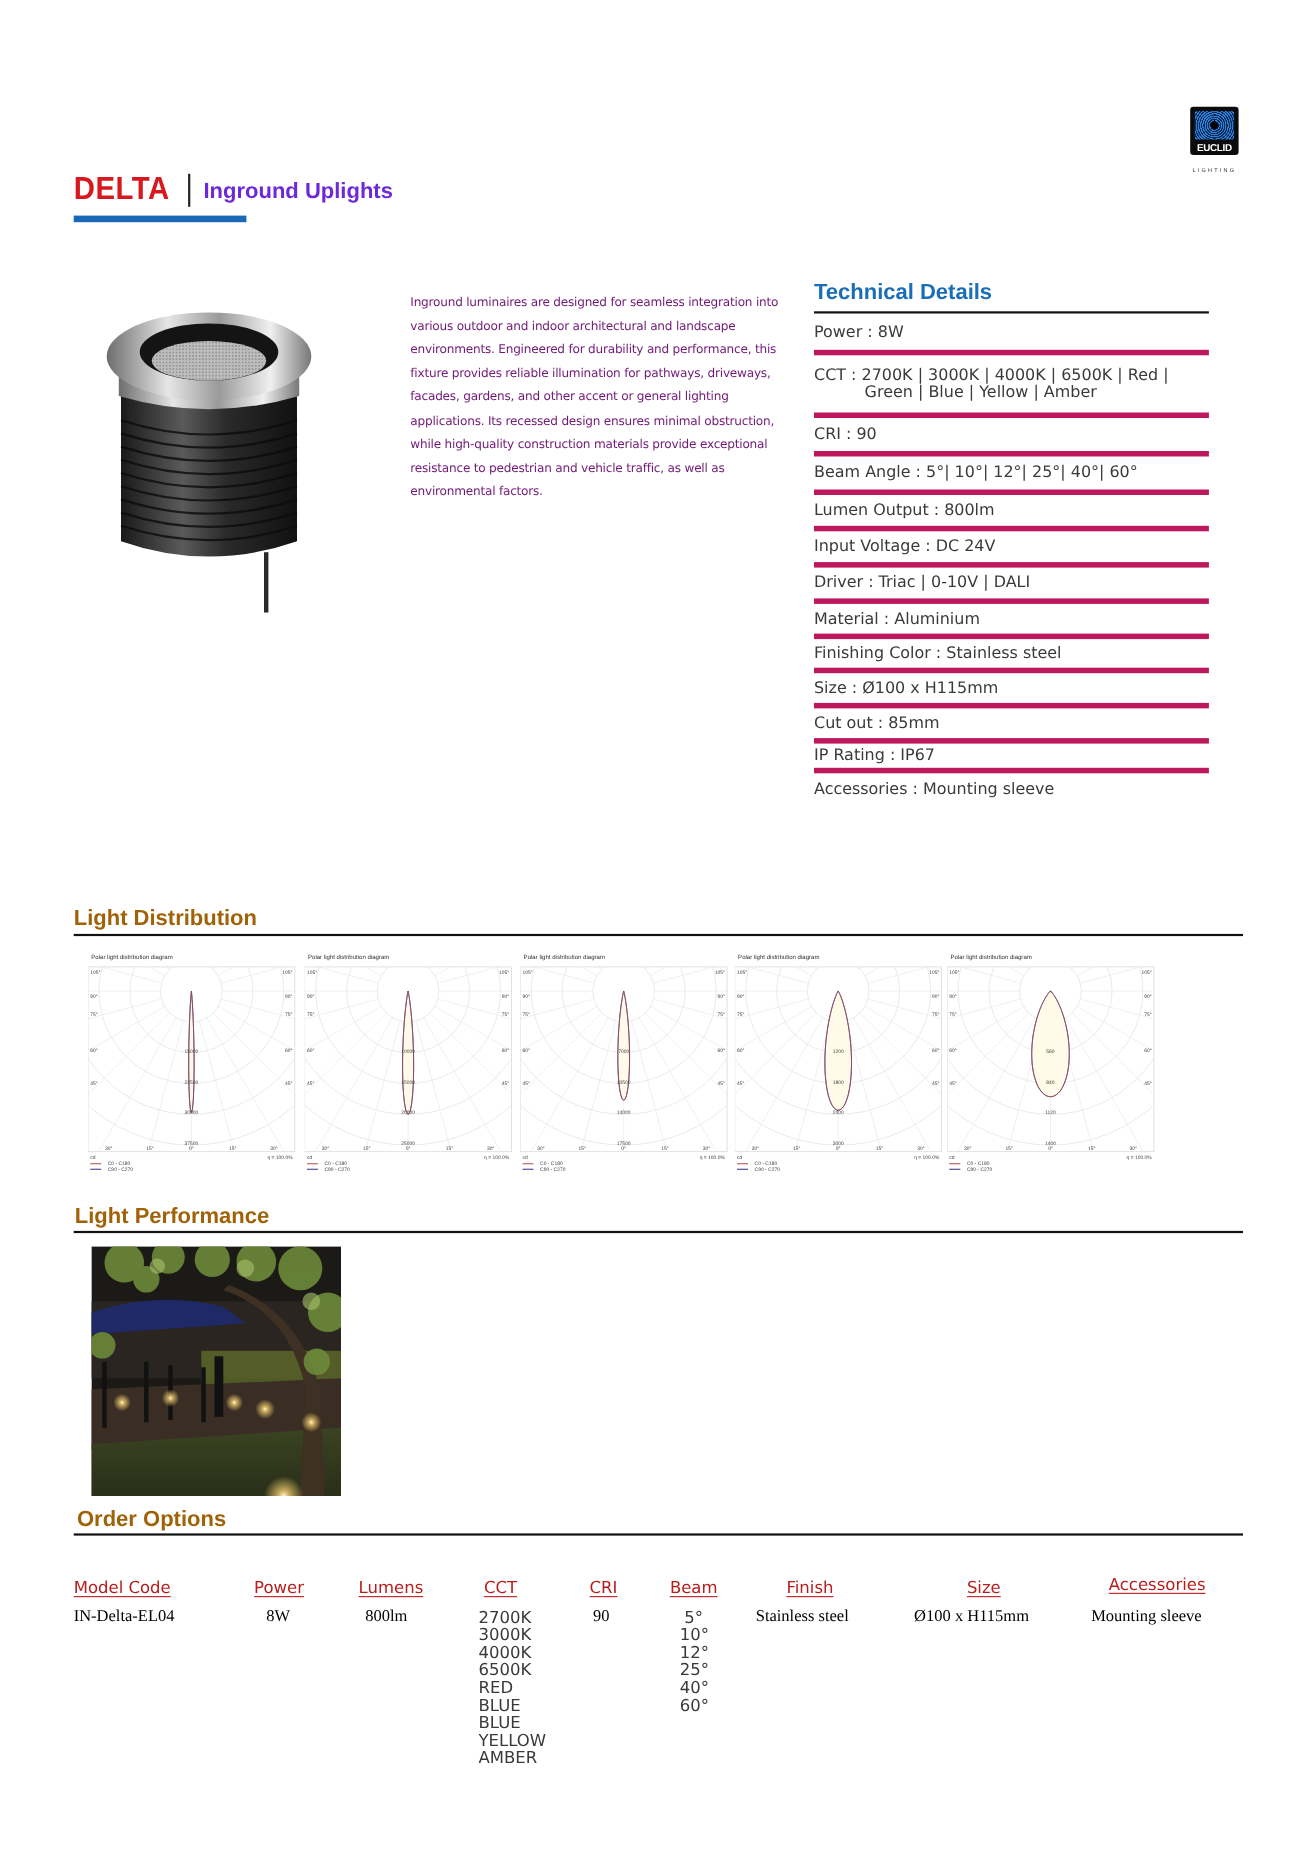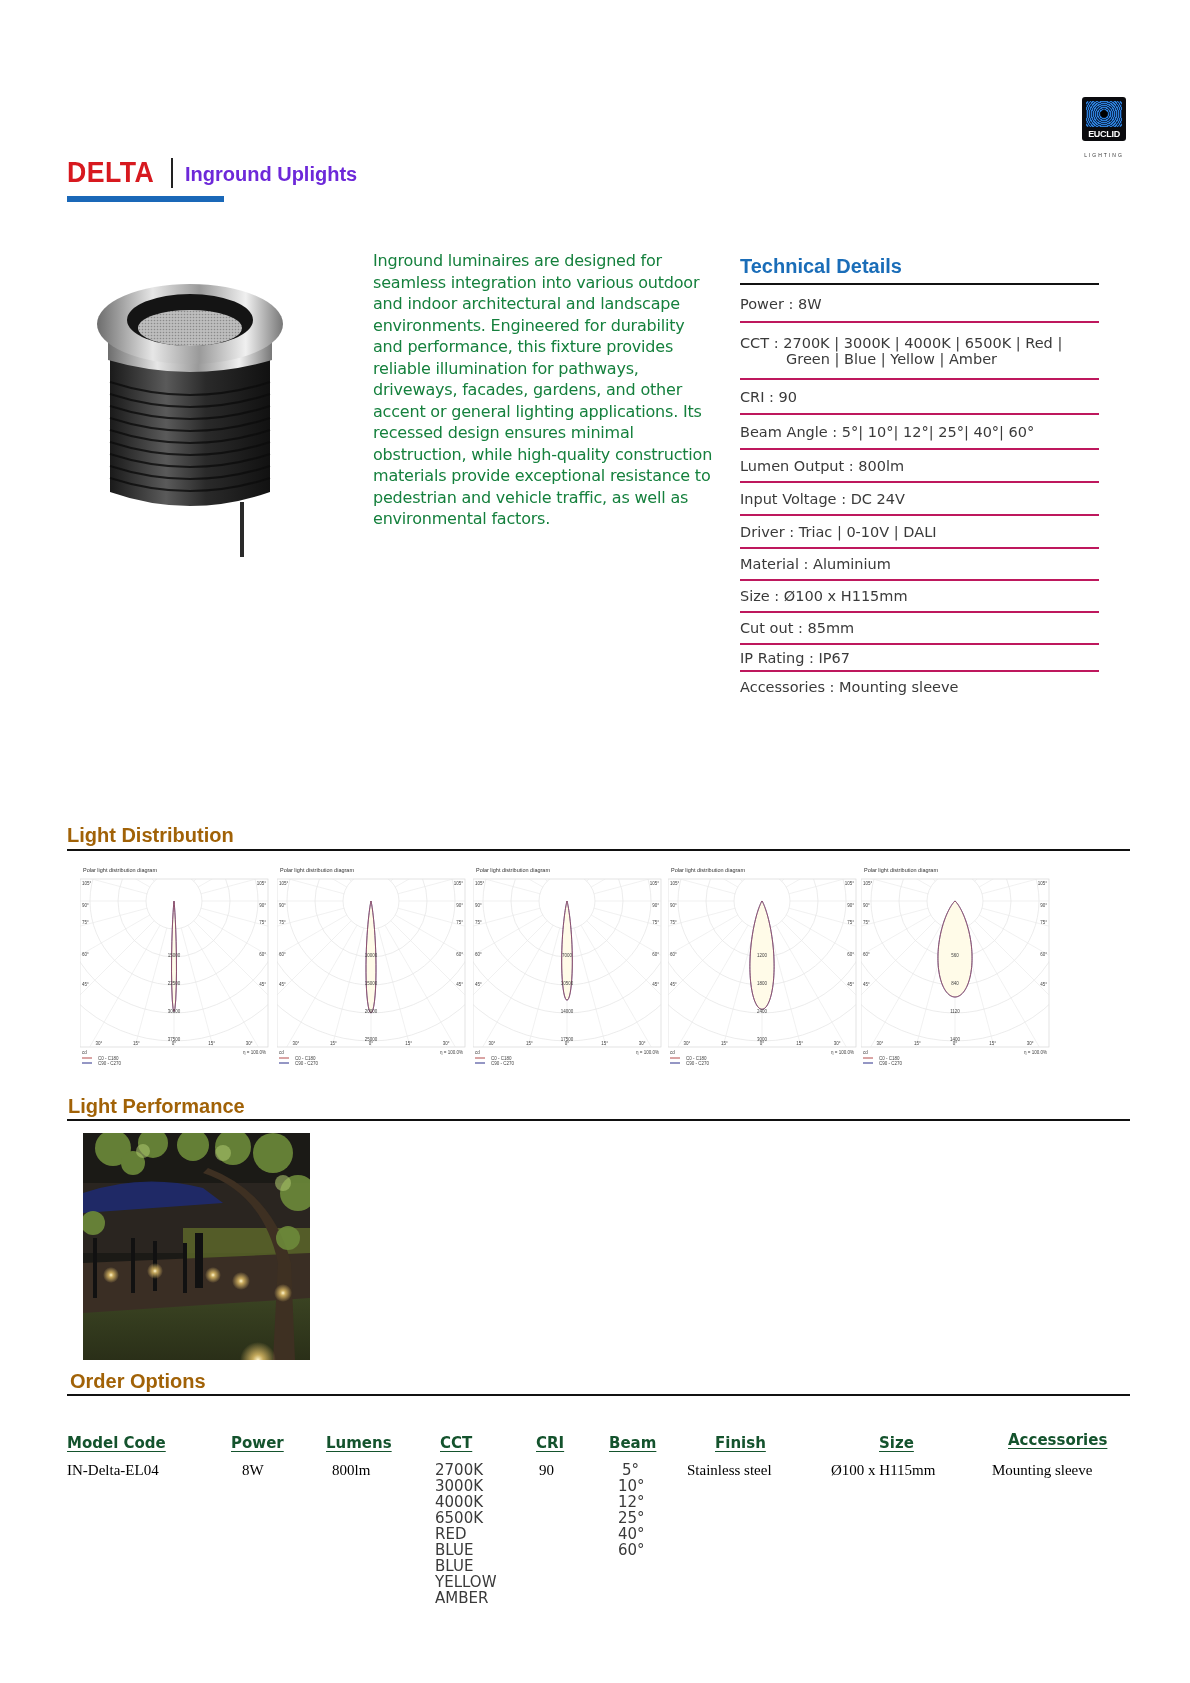--- a/index.html
+++ b/index.html
@@ -23,47 +23,47 @@
     clip-path: polygon(50% 0, 60% 40%, 100% 50%, 60% 60%, 50% 100%, 40% 60%, 0 50%, 40% 40%); }
   .logo .word { position: absolute; left: 0; right: 0; bottom: 2px; text-align: center; color: #fff;
     font-family: "Liberation Sans", sans-serif; font-weight: bold; font-size: 9px; letter-spacing: -0.3px; }
   .logo-sub { left: 1078px; top: 152px; width: 52px; text-align: center; font-family: "Liberation Sans", sans-serif;
     font-size: 5px; letter-spacing: 2px; color: #333; }
 
   
   .product { left: 90px; top: 262px; width: 230px; height: 295px; }
 
   
-  .desc { left: 373px; top: 250px; width: 340px; font-family: "DejaVu Sans", sans-serif; font-size: 16px;
-          line-height: 21.5px; color: #15803d; letter-spacing: -0.2px; }
+  .desc { left: 373px; top: 264px; width: 340px; font-family: "DejaVu Sans", sans-serif; font-size: 11px;
+          line-height: 21.5px; color: #701a75; letter-spacing: -0.2px; }
 
   
   .tech-title { left: 740px; top: 255px; font-family: "Liberation Sans", sans-serif; font-weight: bold;
                 font-size: 20px; color: #1a6db8; }
   .tech-rule { left: 740px; top: 283px; width: 359px; height: 2px; background: #111; }
   .tech-list { left: 740px; top: 286px; width: 359px; }
   .tech-row { font-family: "DejaVu Sans", sans-serif; font-size: 14.5px; color: #3a3a3a;
-              border-bottom: 2px solid #be185d; padding: 0 0 0 0; box-sizing: border-box; display: flex; align-items: center; }
+              border-bottom: 5px solid #be185d; padding: 0 0 0 0; box-sizing: border-box; display: flex; align-items: center; }
   .tech-row.last { border-bottom: none; }
   .tech-row .cont { padding-left: 46px; display:block; }
 
   
   .sec-title { font-family: "Liberation Sans", sans-serif; font-weight: bold; font-size: 20px; color: #a16207; }
   .sec-rule { height: 2px; background: #111; width: 1063px; }
 
   
   .polar { position: absolute; top: 862px; width: 192px; height: 210px; }
   .polar svg { display: block; }
 
   
   .perf { left: 83px; top: 1133px; width: 227px; height: 227px; overflow: hidden; }
 
   
-  .ot-h { position: absolute; top: 1434px; font-family: "DejaVu Sans", sans-serif; font-weight: bold;
-          font-size: 15px; color: #14532d; text-decoration: underline; text-underline-offset: 3px; white-space: nowrap; }
+  .ot-h { position: absolute; top: 1434px; font-family: "DejaVu Sans", sans-serif; font-weight: normal;
+          font-size: 15px; color: #b91c1c; text-decoration: underline; text-underline-offset: 3px; white-space: nowrap; }
   .ot-c { position: absolute; top: 1462px; font-family: Liberation Serif, serif; font-size: 15px;
           color: #000000; white-space: nowrap; }
   .ot-stack { position: absolute; top: 1462px; font-family: "DejaVu Sans", sans-serif; font-size: 15px;
               color: #3a3a3a; line-height: 16px; }
 </style>
 </head>
 <body>
 
 <div class="abs brand">DELTA</div>
 <div class="abs brand-sep"></div>
@@ -127,20 +127,21 @@
   <div class="tech-row" style="height:57px;flex-direction:column;align-items:flex-start;justify-content:center">
     <span>CCT : 2700K | 3000K | 4000K | 6500K | Red |</span>
     <span class="cont">Green | Blue | Yellow | Amber</span>
   </div>
   <div class="tech-row" style="height:35px">CRI : 90</div>
   <div class="tech-row" style="height:35px">Beam Angle : 5°|  10°|  12°|  25°|  40°|  60°</div>
   <div class="tech-row" style="height:33px">Lumen Output : 800lm</div>
   <div class="tech-row" style="height:33px">Input Voltage : DC 24V</div>
   <div class="tech-row" style="height:33px">Driver : Triac | 0-10V | DALI</div>
   <div class="tech-row" style="height:32px">Material : Aluminium</div>
+  <div class="tech-row" style="height:31px">Finishing Color : Stainless steel</div>
   <div class="tech-row" style="height:32px">Size : Ø100 x H115mm</div>
   <div class="tech-row" style="height:32px">Cut out :  85mm</div>
   <div class="tech-row" style="height:27px">IP Rating : IP67</div>
   <div class="tech-row last" style="height:30px">Accessories : Mounting sleeve</div>
 </div>
 
 <div class="abs sec-title" style="left:67px;top:824px">Light Distribution</div>
 <div class="abs sec-rule" style="left:67px;top:849px"></div>
 
 <div class="polar" style="left:80px">

